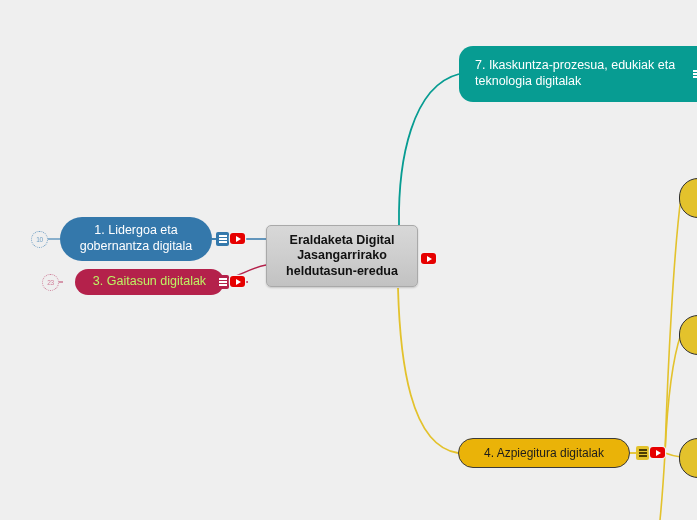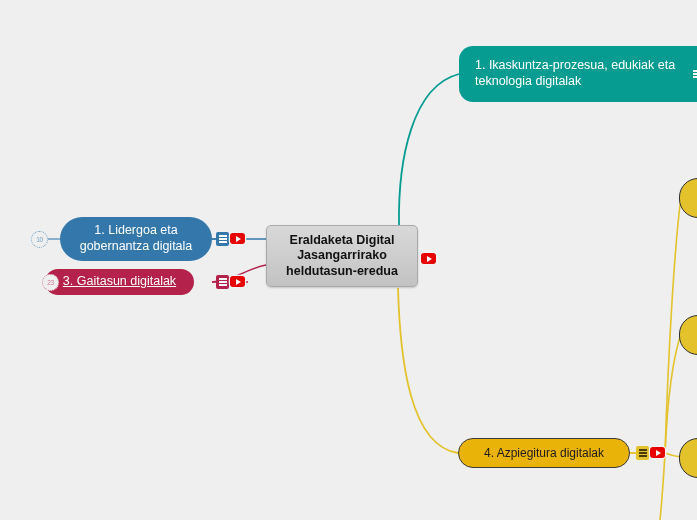--- a/index.html
+++ b/index.html
@@ -58,29 +58,28 @@
     border-radius: 22px;
     background: #3478ab;
     color: #ffffff;
     font-size: 12.5px;
     padding: 3px 12px;
     z-index: 5;
   }
 
   
   .node-3 {
-    left: 45px; top: 269px;
+    left: 75px; top: 269px;
     width: 149px; height: 26px;
     border-radius: 13px;
     background: #b4214b;
-    color: #ffffff;
+    color: #bef264;
     font-size: 12.5px;
     padding: 0 10px;
     z-index: 5;
-    text-decoration: underline;
   }
 
   
   .node-2 {
     left: 459px; top: 46px;
     width: 252px; height: 56px;
     border-radius: 14px;
     background: #079c92;
     color: #ffffff;
     font-size: 12.5px;
@@ -244,21 +243,21 @@
   <div class="count-badge badge-red">23</div>
   <div class="node node-3">3. Gaitasun digitalak</div>
   <div class="notes-icon notes-red">
     <i></i>
     <i></i>
     <i></i>
   </div>
   <div class="play-icon play-red"></div>
 
   <div class="node node-2">
-    <span class="txt">1. Ikaskuntza-prozesua, edukiak eta teknologia digitalak</span>
+    <span class="txt">7. Ikaskuntza-prozesua, edukiak eta teknologia digitalak</span>
   </div>
   <div class="teal-stub-icon">
     <i></i>
     <i></i>
     <i></i>
   </div>
 
   <div class="node node-4">4. Azpiegitura digitalak</div>
   <div class="notes-icon notes-yellow">
     <i></i>

